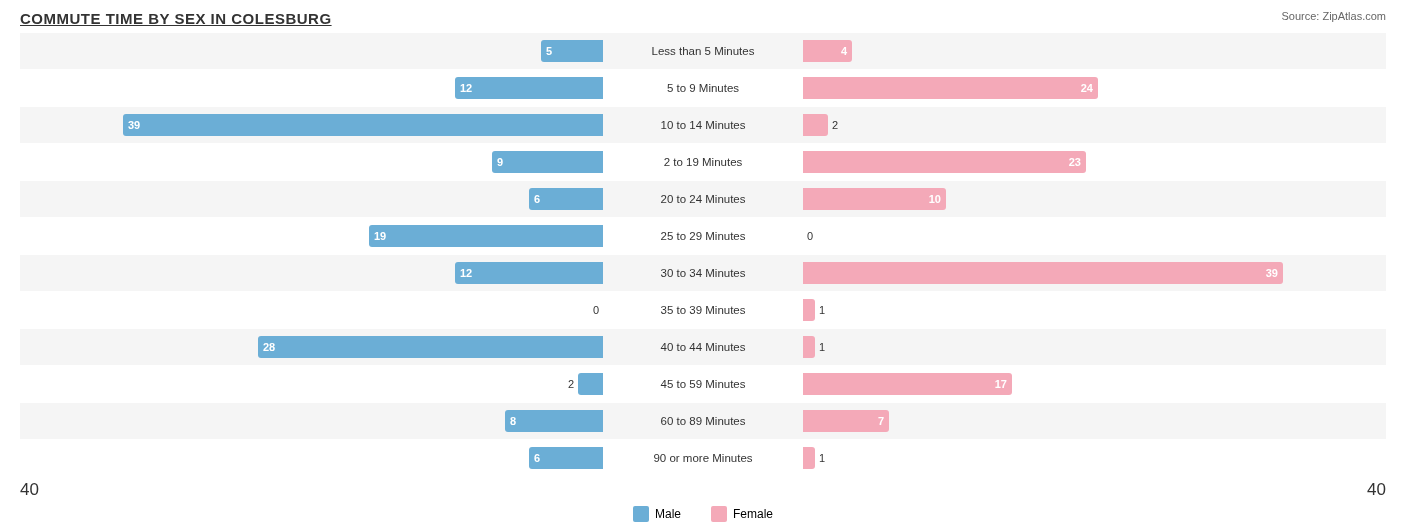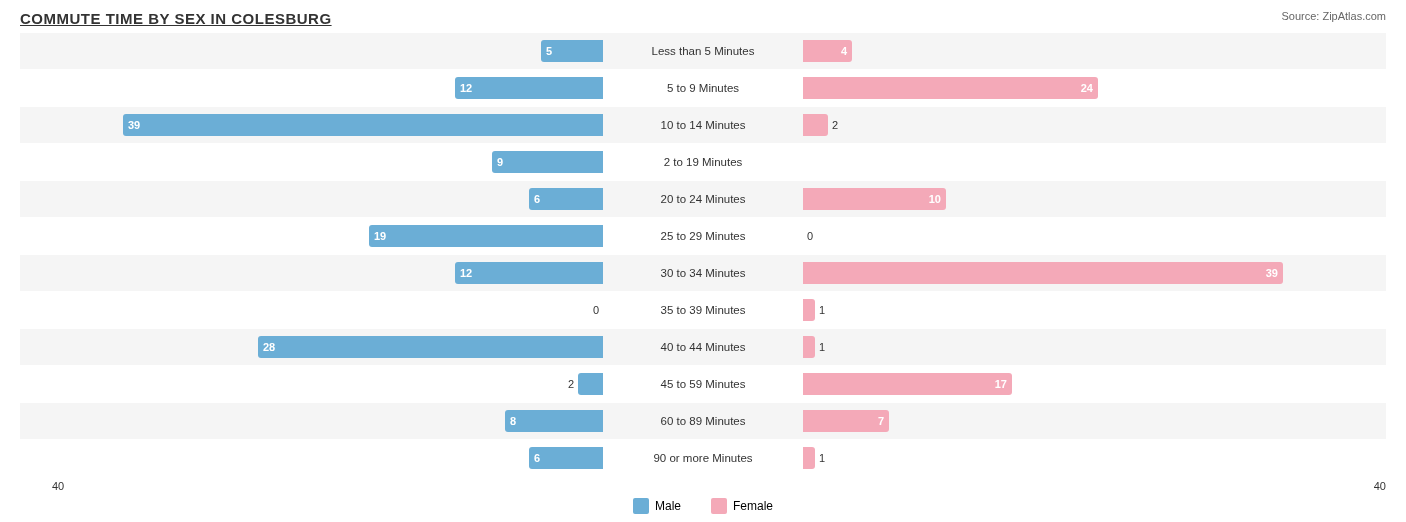--- a/index.html
+++ b/index.html
@@ -118,23 +118,22 @@
       font-size: 11px;
       color: #fff;
       font-weight: bold;
       padding-right: 5px;
       white-space: nowrap;
     }
     .axis-bottom {
       display: flex;
       justify-content: space-between;
       margin-top: 4px;
-      font-size: 11px;
-      color: #333;
-      margin-left: 32px;
+      font-size: 17px;
+      color: #333;
     }
     .legend {
       display: flex;
       justify-content: center;
       gap: 30px;
       margin-top: 6px;
       font-size: 12px;
     }
     .legend-item {
       display: flex;
@@ -201,20 +200,26 @@
     </div>
   </div>
       <div class="bar-row">
     <div class="male-side">
 
       <div class="male-bar" style="width:111px;">
         <span class="male-inner-value">9</span>
       </div>
     </div>
     <div class="label-area">2 to 19 Minutes</div>
+    <div class="female-side">
+      <div class="female-bar" style="width:283px;">
+        <span class="female-inner-value">23</span>
+      </div>
+
+    </div>
   </div>
       <div class="bar-row">
     <div class="male-side">
 
       <div class="male-bar" style="width:74px;">
         <span class="male-inner-value">6</span>
       </div>
     </div>
     <div class="label-area">20 to 24 Minutes</div>
     <div class="female-side">

